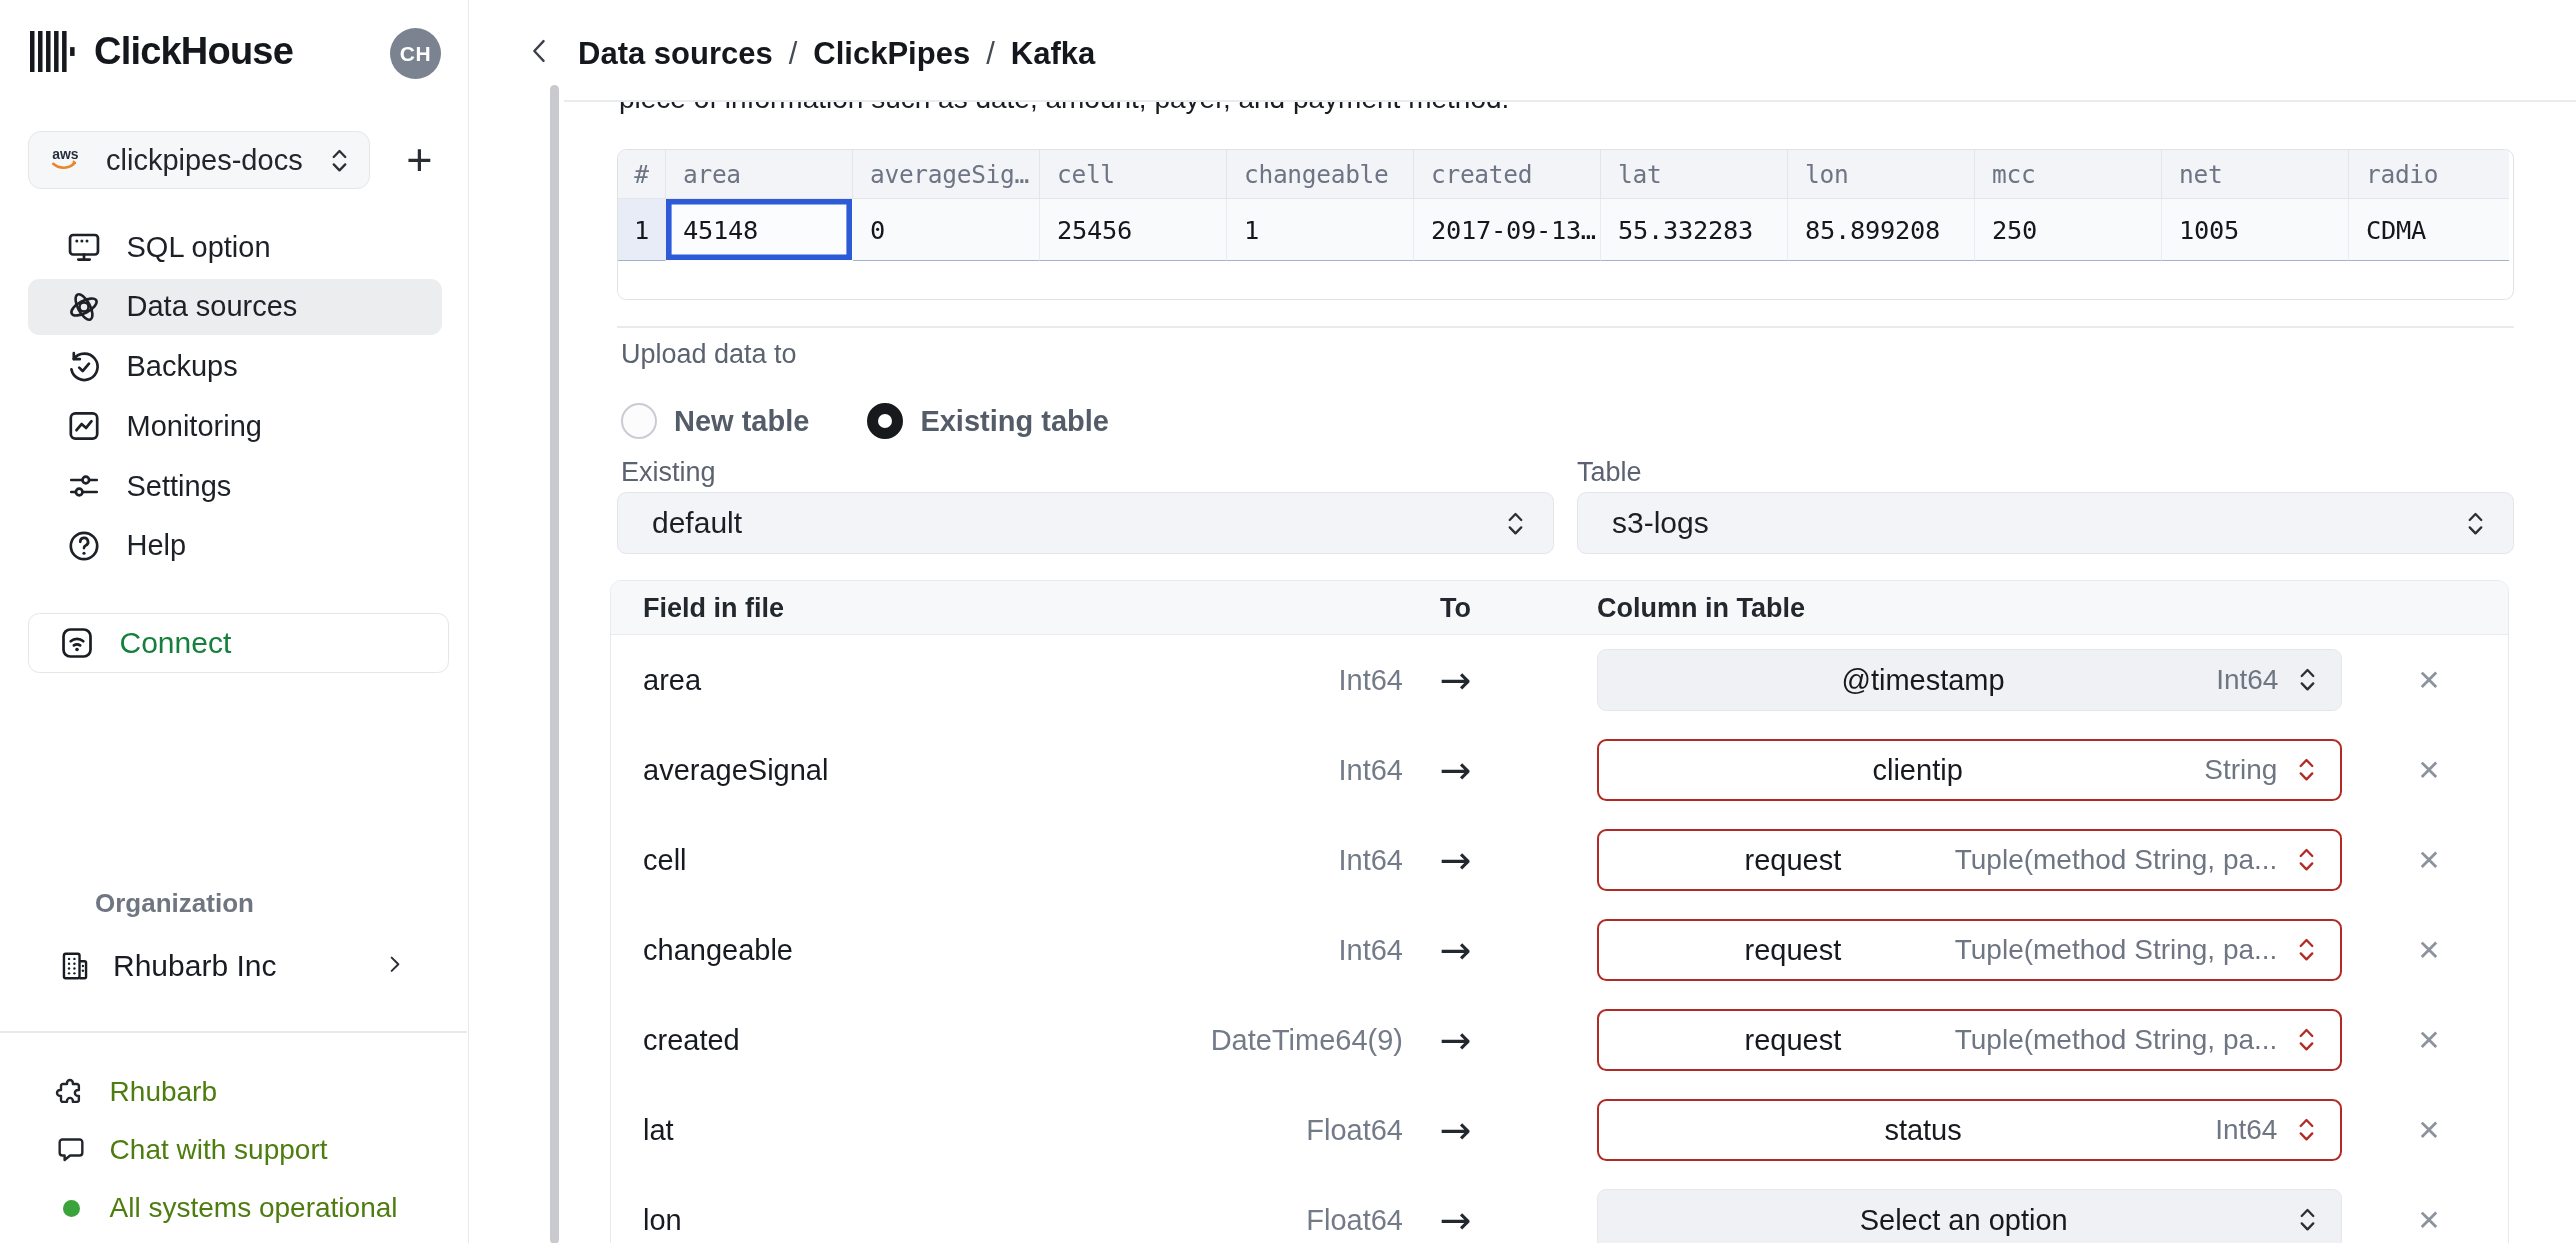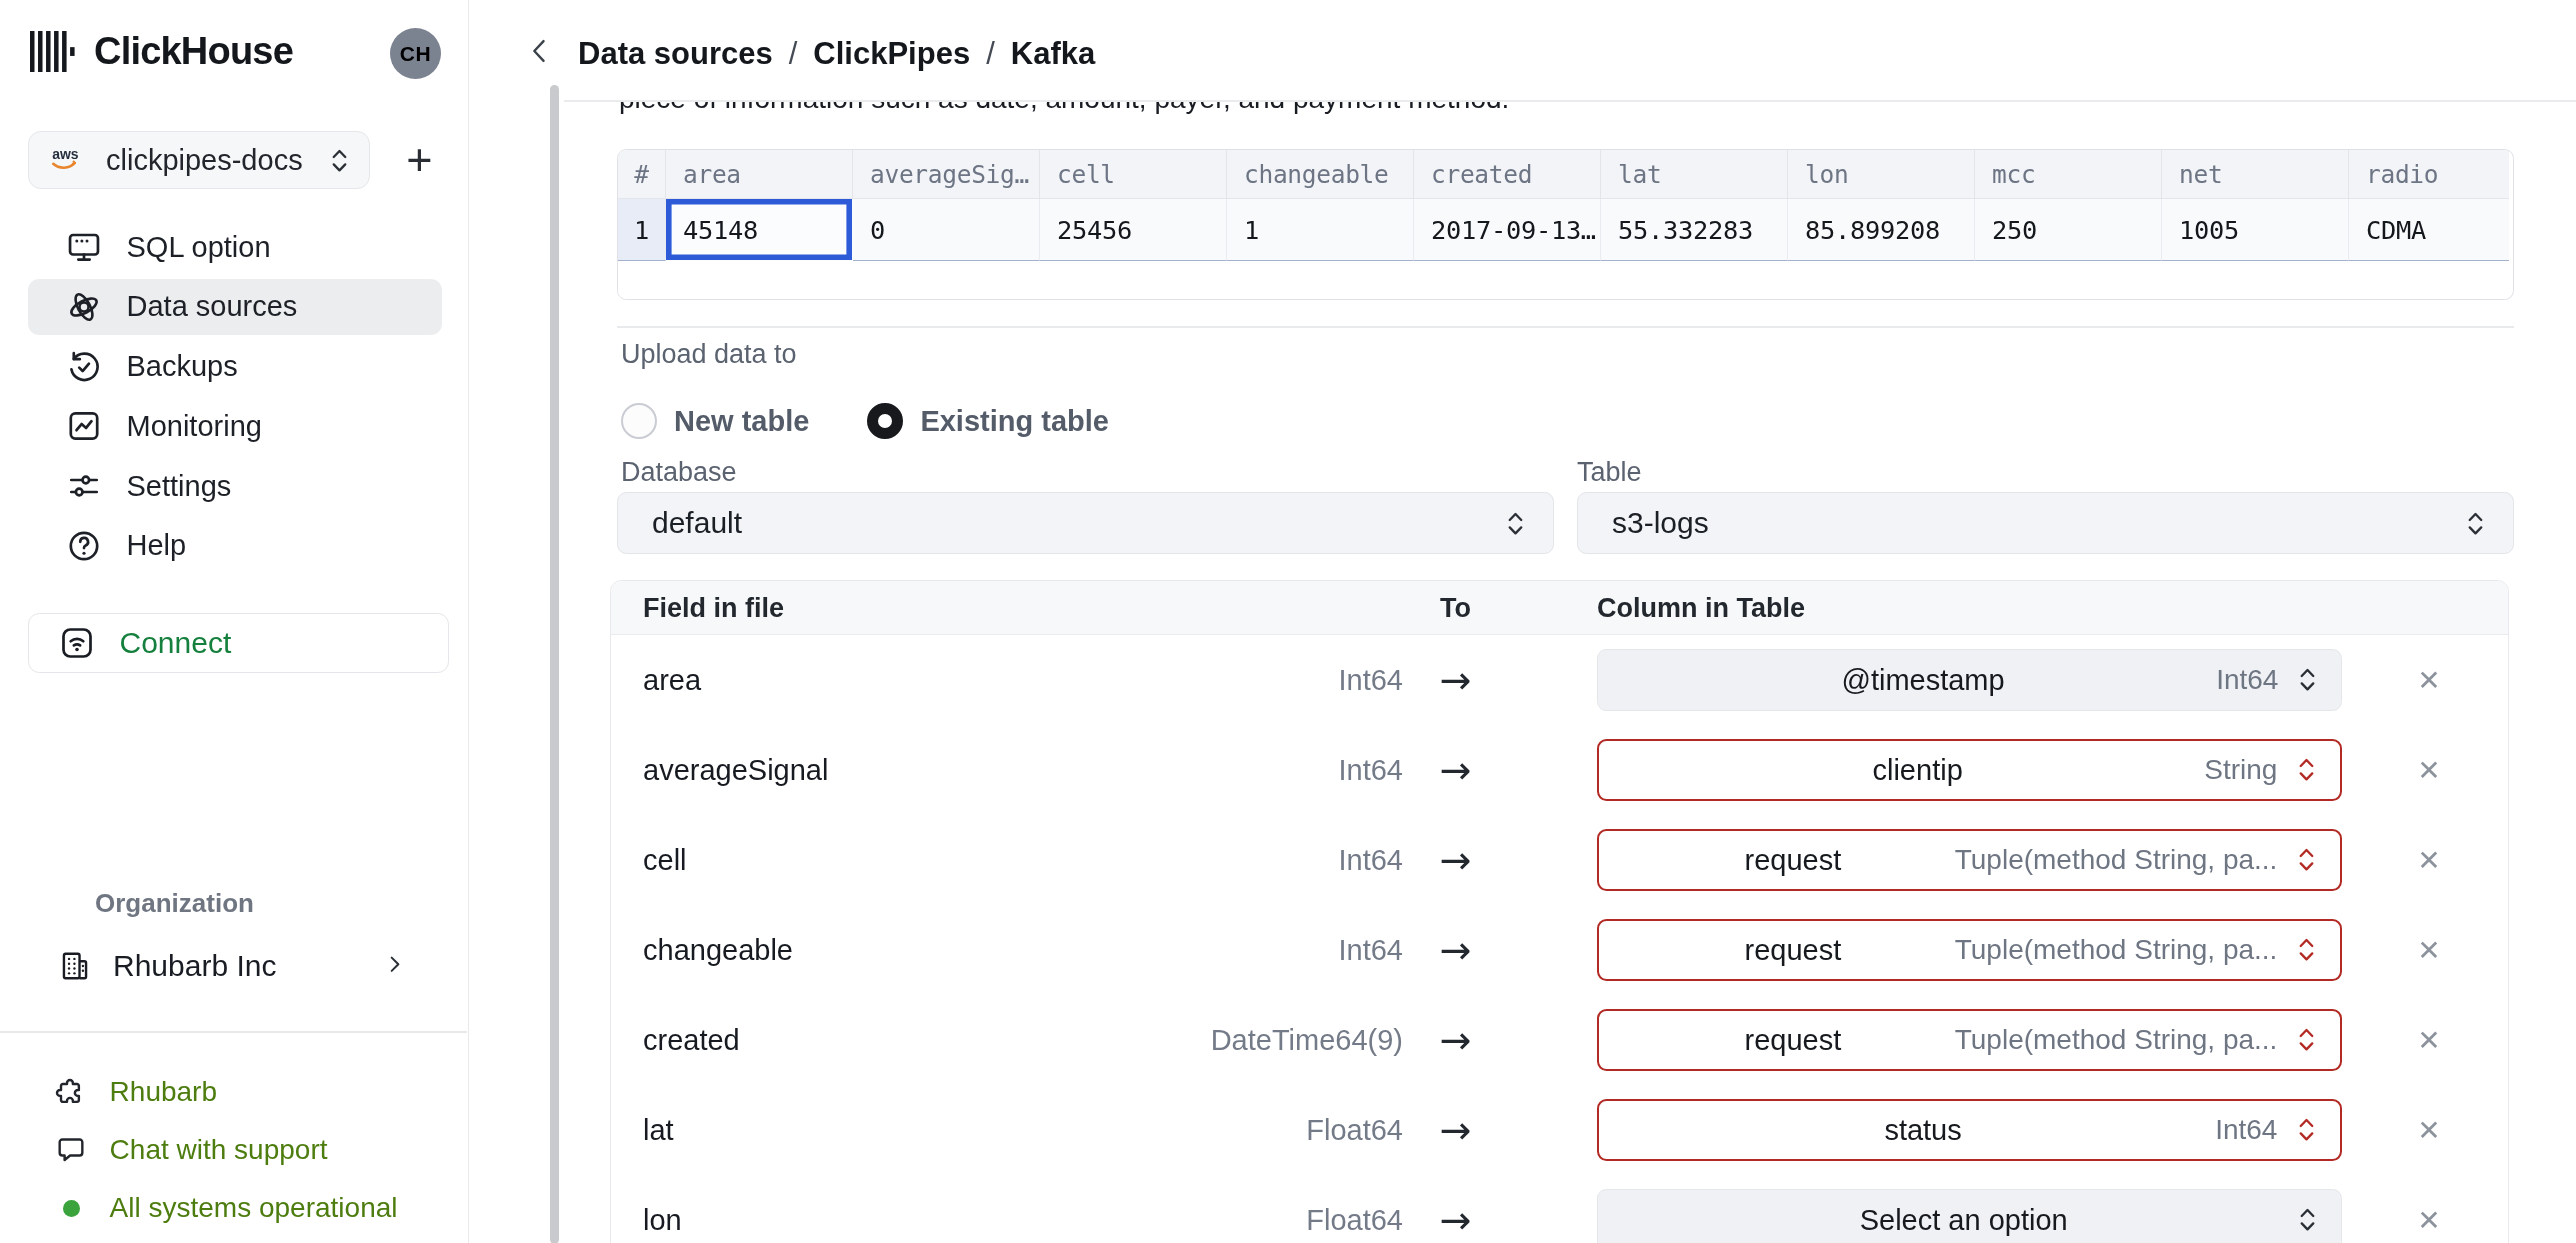--- a/index.html
+++ b/index.html
@@ -4,21 +4,21 @@
 <style>
   html,body{margin:0;padding:0;background:#fff;}
   #root{position:relative;width:2576px;height:1244px;background:#ffffff;
         font-family:"Liberation Sans",sans-serif;overflow:hidden;color:#1b1f26;}
   svg{display:block;}
 
   
   .sidebar{position:absolute;left:0;top:0;width:469px;height:1244px;background:#fff;border-right:1.9px solid #e8e9eb;box-sizing:border-box;}
   .logo-icon{position:absolute;left:30px;top:31px;width:45px;height:41px;color:#15181d;}
   .brand{position:absolute;left:94px;top:30px;font-size:38px;font-weight:600;letter-spacing:-0.8px;color:#14171c;}
-  .avatar{position:absolute;left:390px;top:28px;width:51px;height:51px;border-radius:50%;background:#7b8290;color:#000000;
+  .avatar{position:absolute;left:390px;top:28px;width:51px;height:51px;border-radius:50%;background:#7b8290;color:#ffffff;
           font-size:21px;font-weight:700;display:flex;align-items:center;justify-content:center;letter-spacing:0.5px;}
   .ws-pill{position:absolute;left:28px;top:131px;width:342px;height:58px;border:1.9px solid #e4e6e9;background:#f6f7f8;
            border-radius:13px;display:flex;align-items:center;box-sizing:border-box;padding:0 19px 0 21px;}
   .aws-mark{width:43px;height:30px;margin-right:13px;flex:none;}
   .ws-label{font-size:29px;color:#22262c;font-weight:500;flex:1;white-space:nowrap;}
   .ud-icon{width:21px;height:28px;color:#2b2f36;flex:none;}
   .plus-btn{position:absolute;left:395px;top:132px;width:49px;height:55px;font-size:45px;font-weight:300;color:#2a2e34;
             display:flex;align-items:center;justify-content:center;}
   .nav{position:absolute;left:28px;top:219px;width:414px;}
   .nav-item{height:56px;border-radius:11.3px;display:flex;align-items:center;padding-left:38px;margin-bottom:3.8px;}
@@ -325,21 +325,21 @@
   <div class="section-line"></div>
   <span class="upload-label">Upload data to</span>
   <div class="radios">
       <span class="radio off"></span>
       <span class="radio-label">New table</span>
       <span class="radio-gap"></span>
       <span class="radio on"></span>
       <span class="radio-label">Existing table</span>
     </div>
 
-  <span class="field-label" style="left:621px">Database</span>
+  <span class="field-label" style="left:621px">Existing</span>
   <span class="field-label" style="left:1577px">Table</span>
 
   <div class="select db-select">
     <span class="select-value">default</span>
     <span class="ud-icon">
       <svg viewBox="0 0 20 28" fill="none" stroke="currentColor" stroke-width="2.2" stroke-linecap="round" stroke-linejoin="round">
           <path d="M4.5 10.5L10 4.8l5.5 5.7"></path>
           <path d="M4.5 17.5L10 23.2l5.5-5.7"></path>
         </svg>
     </span>

